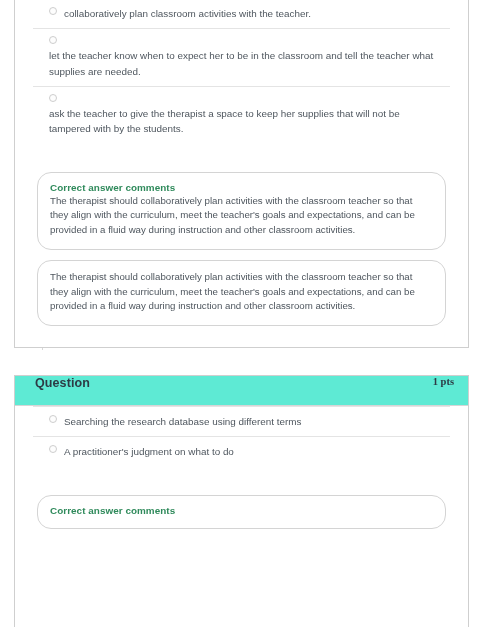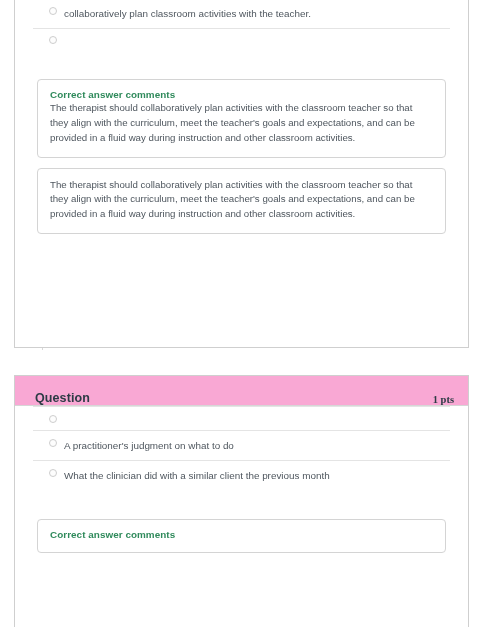--- a/index.html
+++ b/index.html
@@ -49,25 +49,25 @@
     background: #ffffff;
     border: 1px solid #cfcfcf;
   }
 
   .qcard-top-cut {
     border-top: none;
   }
 
   .qheader {
     display: flex;
-    align-items: flex-end;
+    align-items: flex-start;
     justify-content: space-between;
     height: 30px;
     padding: 0 14px 0 20px;
-    background: #f9a8d4;
+    background: #5eead4;
     border-bottom: 1px solid #d6d6d6;
   }
   .qheader-title {
     font-size: 12.5px;
     font-weight: bold;
     color: #2d3b45;
     letter-spacing: 0.1px;
   }
   .qheader-pts {
     font-size: 10.5px;
@@ -125,21 +125,21 @@
   }
 
   .answers-bottom-pad { height: 18px; }
 
   
   .comments {
     padding: 0 22px 14px 22px;
   }
   .comment-box {
     border: 1px solid #d4d4d4;
-    border-radius: 4px;
+    border-radius: 14px;
     background: #ffffff;
     padding: 9px 12px 11px 12px;
     margin-top: 10px;
   }
   .comment-title {
     font-size: 9.9px;
     font-weight: bold;
     margin-bottom: 1px;
     letter-spacing: 0.05px;
   }
@@ -171,24 +171,29 @@
 
     <div class="qbody">
 
       <div class="answers">
 
         <div class="answer-row first-visible answer-inline">
           <span class="radio"></span>
           <span class="answer-text">collaboratively plan classroom activities with the teacher.</span>
         </div>
 
-
-
         <div class="answer-row answer-stack">
           <span class="radio"></span>
+          <span class="answer-text">let the teacher know when to expect her to be in the classroom and tell the teacher what supplies are needed.</span>
+        </div>
+
+
+        <div class="answer-row answer-stack">
+          <span class="radio"></span>
+          <span class="answer-text">ask the teacher to give the therapist a space to keep her supplies that will not be tampered with by the students.</span>
         </div>
 
         <div class="answers-bottom-pad"></div>
       </div>
 
       <div class="comments">
 
         <div class="comment-box">
           <div class="comment-title" style="color:#2f8a5b;">Correct answer comments</div>
           <div class="comment-body">The therapist should collaboratively plan activities with the classroom teacher so that they align with the curriculum, meet the teacher's goals and expectations, and can be provided in a fluid way during instruction and other classroom activities.</div>
@@ -209,32 +214,29 @@
       <div class="qheader-pts">1 pts</div>
     </div>
 
     <div class="qbody">
 
 
       <div class="answers">
 
         <div class="answer-row answer-inline">
           <span class="radio"></span>
+          <span class="answer-text">Searching the research database using different terms</span>
         </div>
 
 
         <div class="answer-row answer-inline">
           <span class="radio"></span>
           <span class="answer-text">A practitioner's judgment on what to do</span>
         </div>
 
-        <div class="answer-row answer-inline">
-          <span class="radio"></span>
-          <span class="answer-text">What the clinician did with a similar client the previous month</span>
-        </div>
 
         <div class="answers-bottom-pad"></div>
       </div>
 
       <div class="comments">
         <div class="comment-box">
           <div class="comment-title" style="color:#2f8a5b;">Correct answer comments</div>
 
         </div>
       </div>

